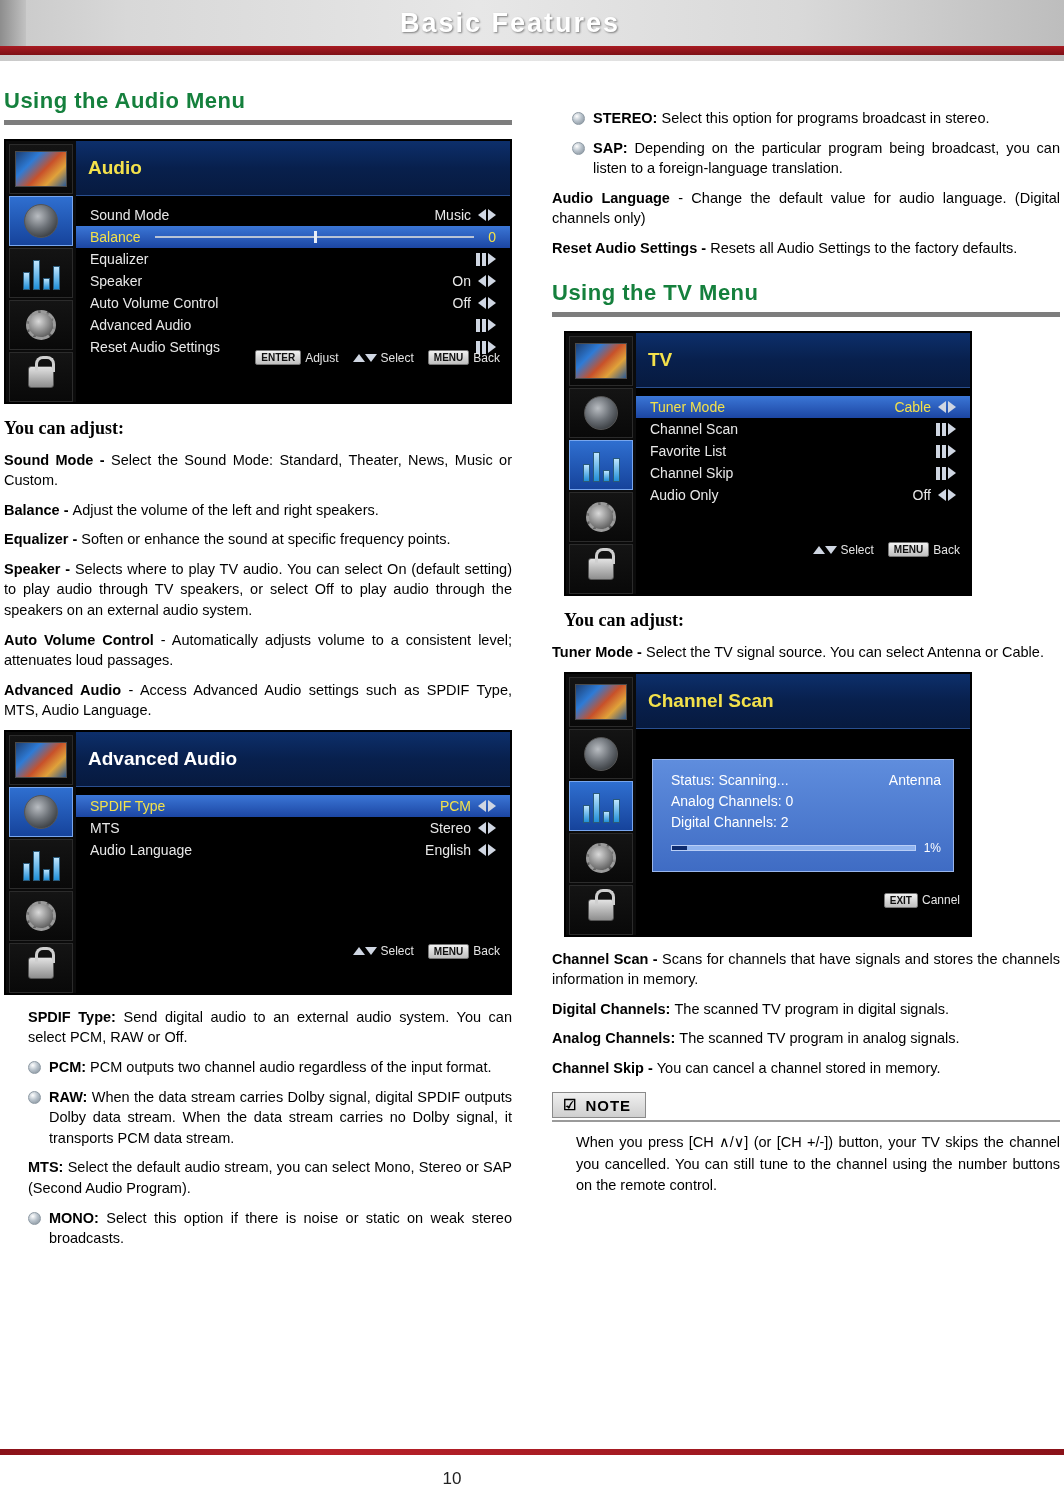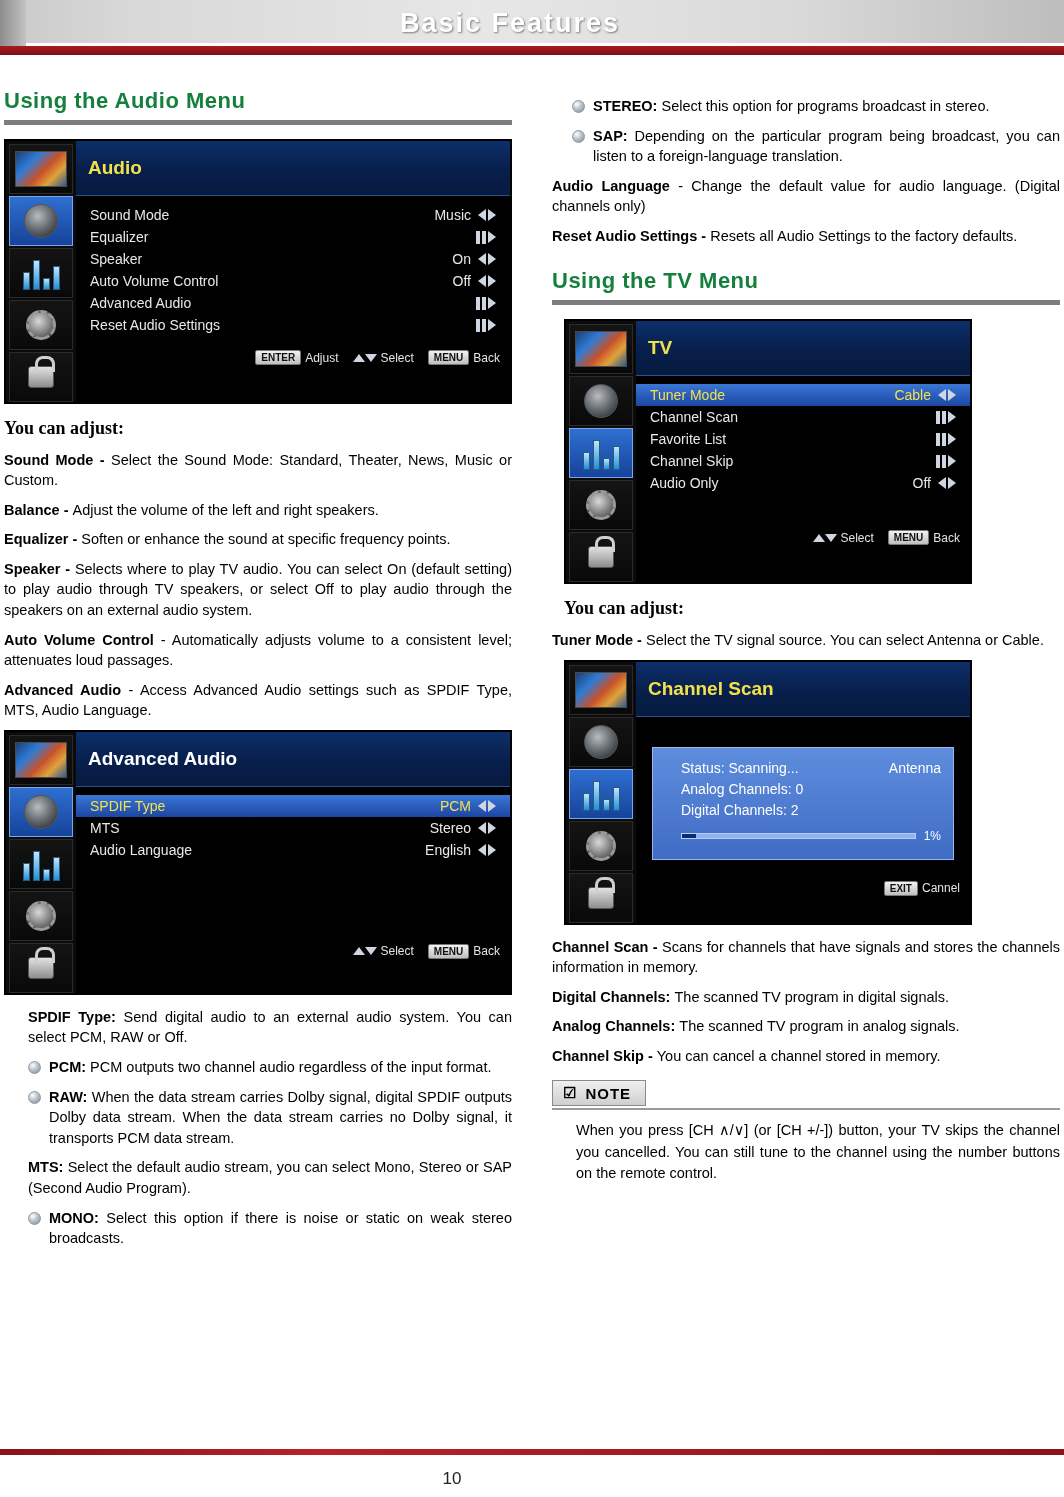--- a/index.html
+++ b/index.html
@@ -7,21 +7,21 @@
   body {
     width:1064px; height:1497px;
     font-family:"Liberation Sans", sans-serif;
     background:#ffffff;
     color:#000000;
     position:relative;
     overflow:hidden;
   }
   
   .header {
-    position:absolute; top:0; left:0; width:1064px; height:43px;
+    position:absolute; top:0; left:0; width:1064px; height:61px;
     background:linear-gradient(to right,#c9c9c9 0%, #d8d8d8 12%, #e7e7e7 45%, #d9d9d9 75%, #bdbdbd 100%);
   }
   .header-title {
     position:absolute; left:400px; top:8px;
     font-size:27px; font-weight:bold; letter-spacing:2px;
     color:#ffffff;
     text-shadow:1px 1px 2px rgba(0,0,0,.45);
   }
   .header-bar {
     position:absolute; top:46px; left:0; width:1064px; height:9px;
@@ -142,21 +142,21 @@
     border:1px solid #777; margin-right:4px;
   }
   .foot-grp { display:flex; align-items:center; }
   .tri-up { width:0;height:0;border-left:6px solid transparent;border-right:6px solid transparent;border-bottom:8px solid #cfd6e2; }
   .tri-dn { width:0;height:0;border-left:6px solid transparent;border-right:6px solid transparent;border-top:8px solid #cfd6e2; }
 
   
   .scan-box {
     margin:22px 16px 4px 16px;
     background:linear-gradient(to bottom,#5f8ddd,#3f6cc4);
-    border:1px solid #9ab6ec; padding:10px 12px 14px 28px;
+    border:1px solid #9ab6ec; padding:10px 12px 14px 18px;
     color:#ffffff; font-size:14px; line-height:1.5;
   }
   .scan-top { display:flex; justify-content:space-between; }
   .progress-wrap { display:flex; align-items:center; gap:8px; margin-top:6px; }
   .progress { flex:1; height:6px; background:#8fb3ef; border:1px solid #b9cef6; position:relative; }
   .progress > span { position:absolute; left:0; top:0; bottom:0; width:6%; background:#0d2b6e; }
   .pct { font-size:12px; }
 
   
   .note-hdr {
@@ -226,20 +226,29 @@
           <span>Sound Mode</span>
           <span class="osd-val">
             <span>Music</span>
             <span class="arrows">
                 <span class="tri-l"></span>
                 <span class="tri-r"></span>
               </span>
           </span>
         </div>
 
+        <div class="osd-row hl">
+          <span>Balance</span>
+          <span class="slider">
+            <span class="slider-line">
+                <span class="slider-knob"></span>
+              </span>
+          </span>
+          <span>0</span>
+        </div>
 
         <div class="osd-row">
           <span>Equalizer</span>
           <span class="bar-ico">
               <i></i>
               <i></i>
               <span class="tri-r"></span>
             </span>
         </div>
 
@@ -403,21 +412,21 @@
     <div class="bullet-row" style="margin-left:0;justify-content:center;">
       <span class="bullet-dot"></span>
       <span class="bullet-txt"><b>MONO: </b><span>Select this option if there is noise or static on weak stereo broadcasts.</span></span>
     </div>
   </div>
 
 </div>
 
 <div class="col col-right">
 
-  <div class="bullet-row" style="margin-left:20px;margin-top:8px;">
+  <div class="bullet-row" style="margin-left:20px;margin-top:20px;">
     <span class="bullet-dot"></span>
     <span class="bullet-txt"><b>STEREO: </b><span>Select this option for programs broadcast in stereo.</span></span>
   </div>
 
   <div class="bullet-row" style="margin-left:20px;">
     <span class="bullet-dot"></span>
     <span class="bullet-txt"><b>SAP: </b><span>Depending on the particular program being broadcast, you can listen to a foreign-language translation.</span></span>
   </div>
 
   <p class="body indent"><b>Audio Language </b><span>- Change the default value for audio language. (Digital channels only)</span></p>

